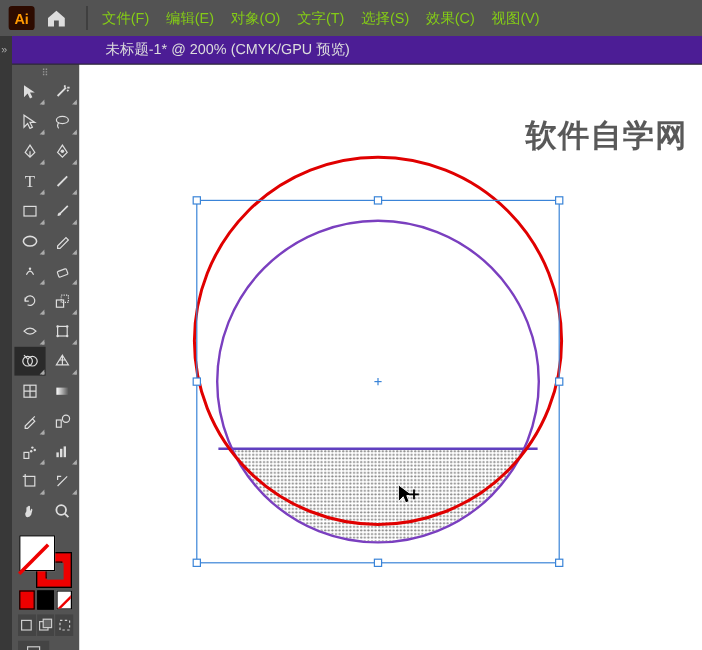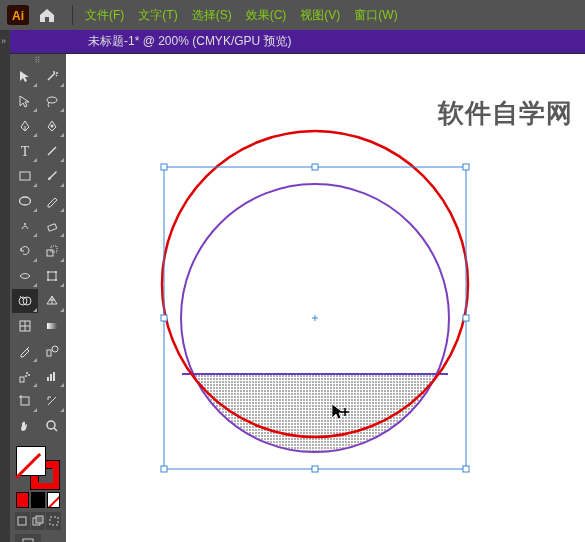--- a/index.html
+++ b/index.html
@@ -50,25 +50,26 @@
         <text x="11" y="15" text-anchor="middle" fill="#ff9a00" font-size="12" font-weight="bold" font-family="Arial">Ai</text>
       </svg>
   </div>
   <div class="home-icon">
     <svg width="18" height="16">
         <path d="M9 2 L16 8 L16 15 L11 15 L11 10 L7 10 L7 15 L2 15 L2 8 Z" fill="#ddd"></path>
       </svg>
   </div>
   <div class="menu-divider"></div>
   <div class="menu-item">文件(F)</div>
+  <div class="menu-item">编辑(E)</div>
+  <div class="menu-item">对象(O)</div>
   <div class="menu-item">文字(T)</div>
   <div class="menu-item">选择(S)</div>
   <div class="menu-item">效果(C)</div>
   <div class="menu-item">视图(V)</div>
-  <div class="menu-item">窗口(W)</div>
 </div>
 
 <div class="tab-bar">
   <div class="doc-tab">未标题-1* @ 200% (CMYK/GPU 预览)</div>
 </div>
 
 <div class="left-pad">
   <div class="chev">»</div>
 </div>
 

